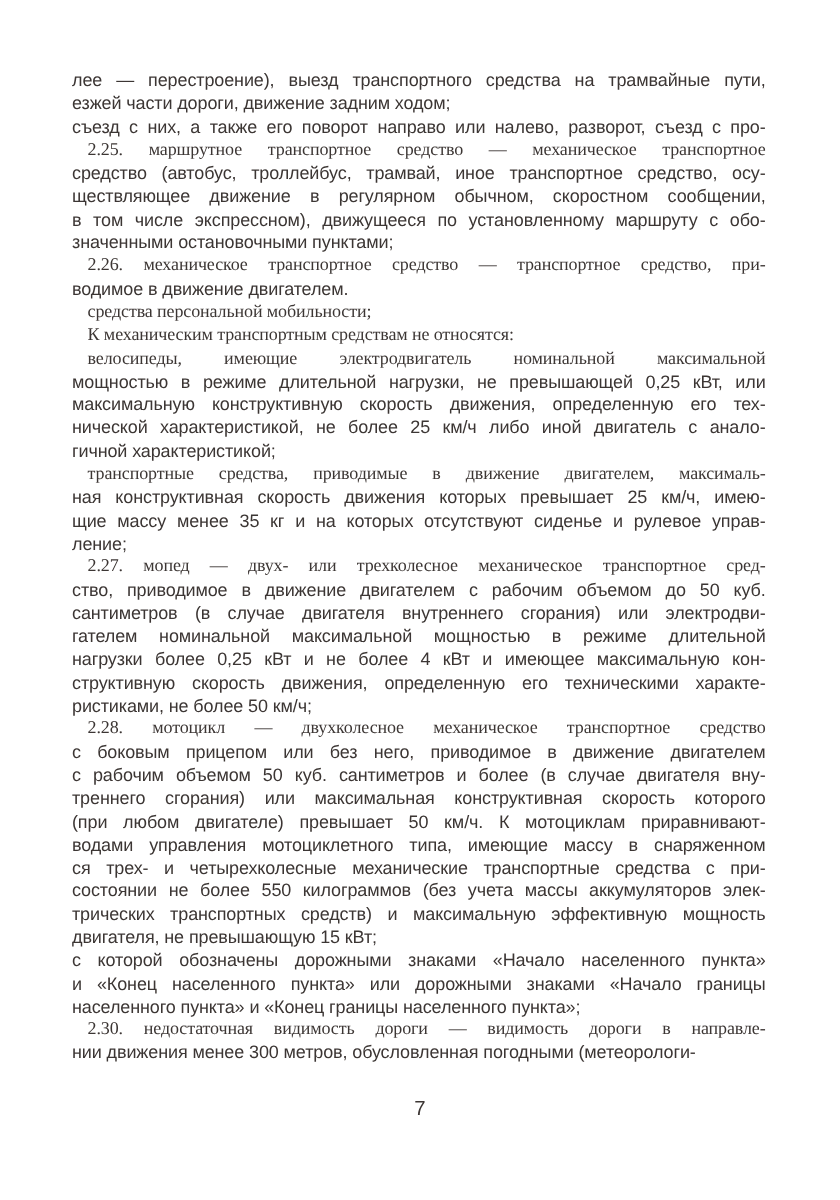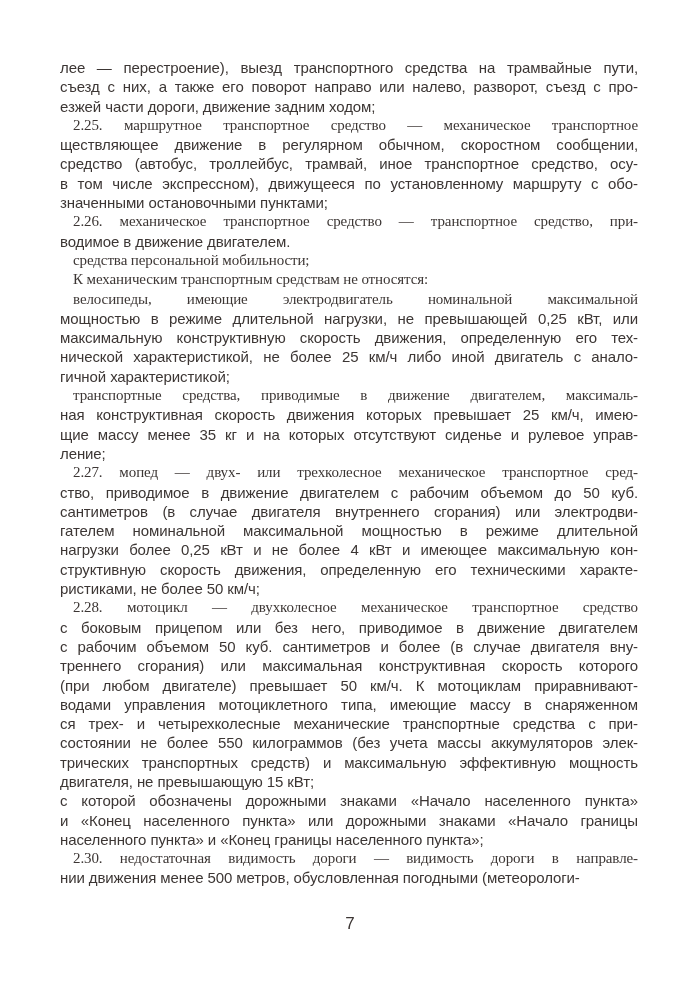--- a/index.html
+++ b/index.html
@@ -49,25 +49,25 @@
     line-height: 20px;
     color: #3c3634;
   }
 </style>
 </head>
 <body>
 
 <div class="page">
   <div class="text-block" id="text-block">
       <div class="line just">лее — перестроение), выезд транспортного средства на трамвайные пути,</div>
+      <div class="line">езжей части дороги, движение задним ходом;</div>
       <div class="line just">съезд с них, а также его поворот направо или налево, разворот, съезд с про-</div>
-      <div class="line">езжей части дороги, движение задним ходом;</div>
       <div class="line just indent">2.25. маршрутное транспортное средство — механическое транспортное</div>
+      <div class="line just">средство (автобус, троллейбус, трамвай, иное транспортное средство, осу-</div>
       <div class="line just">ществляющее движение в регулярном обычном, скоростном сообщении,</div>
-      <div class="line just">средство (автобус, троллейбус, трамвай, иное транспортное средство, осу-</div>
       <div class="line just">в том числе экспрессном), движущееся по установленному маршруту с обо-</div>
       <div class="line">значенными остановочными пунктами;</div>
       <div class="line just indent">2.26. механическое транспортное средство — транспортное средство, при-</div>
       <div class="line">водимое в движение двигателем.</div>
       <div class="line indent">средства персональной мобильности;</div>
       <div class="line indent">К механическим транспортным средствам не относятся:</div>
       <div class="line just indent">велосипеды, имеющие электродвигатель номинальной максимальной</div>
       <div class="line just">мощностью в режиме длительной нагрузки, не превышающей 0,25 кВт, или</div>
       <div class="line just">максимальную конструктивную скорость движения, определенную его тех-</div>
       <div class="line just">нической характеристикой, не более 25 км/ч либо иной двигатель с анало-</div>
@@ -90,16 +90,16 @@
       <div class="line just">(при любом двигателе) превышает 50 км/ч. К мотоциклам приравнивают-</div>
       <div class="line just">водами управления мотоциклетного типа, имеющие массу в снаряженном</div>
       <div class="line just">ся трех- и четырехколесные механические транспортные средства с при-</div>
       <div class="line just">состоянии не более 550 килограммов (без учета массы аккумуляторов элек-</div>
       <div class="line just">трических транспортных средств) и максимальную эффективную мощность</div>
       <div class="line">двигателя, не превышающую 15 кВт;</div>
       <div class="line just">с которой обозначены дорожными знаками «Начало населенного пункта»</div>
       <div class="line just">и «Конец населенного пункта» или дорожными знаками «Начало границы</div>
       <div class="line">населенного пункта» и «Конец границы населенного пункта»;</div>
       <div class="line just indent">2.30. недостаточная видимость дороги — видимость дороги в направле-</div>
-      <div class="line">нии движения менее 500 метров, обусловленная погодными (метеорологи-</div>
+      <div class="line">нии движения менее 300 метров, обусловленная погодными (метеорологи-</div>
     </div>
   <div class="folio">7</div>
 </div>
 
 </body></html>

